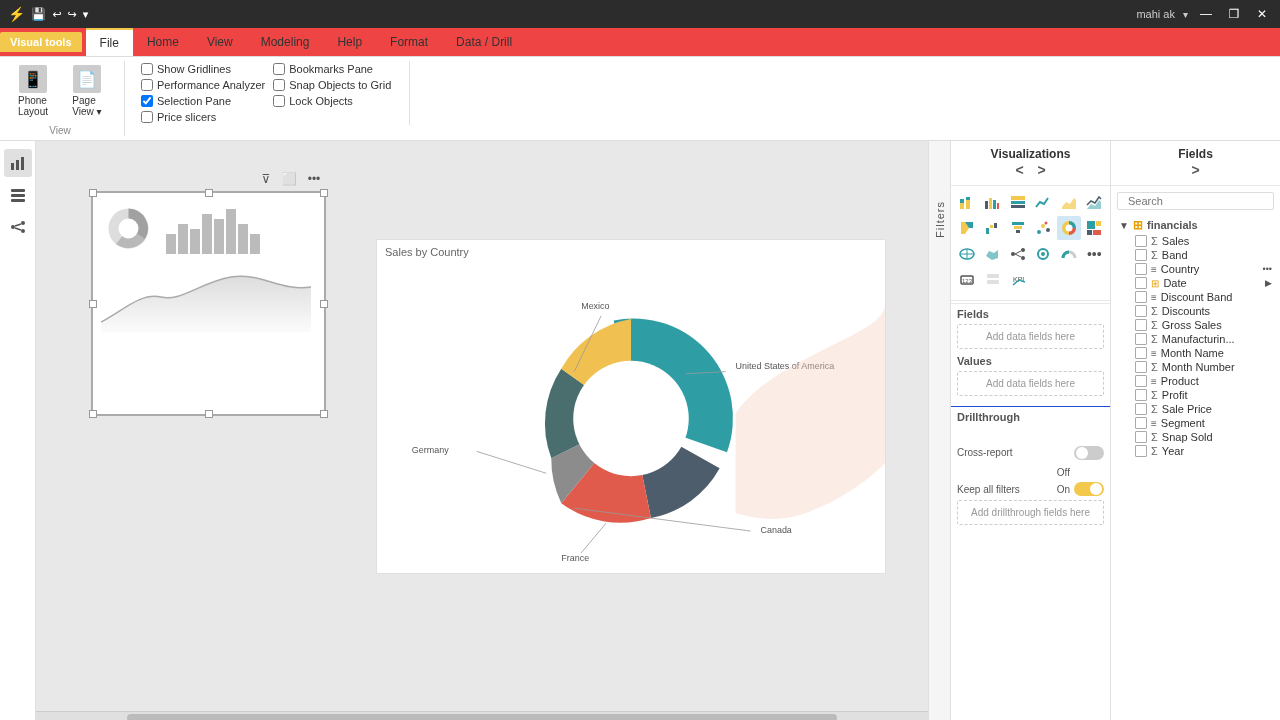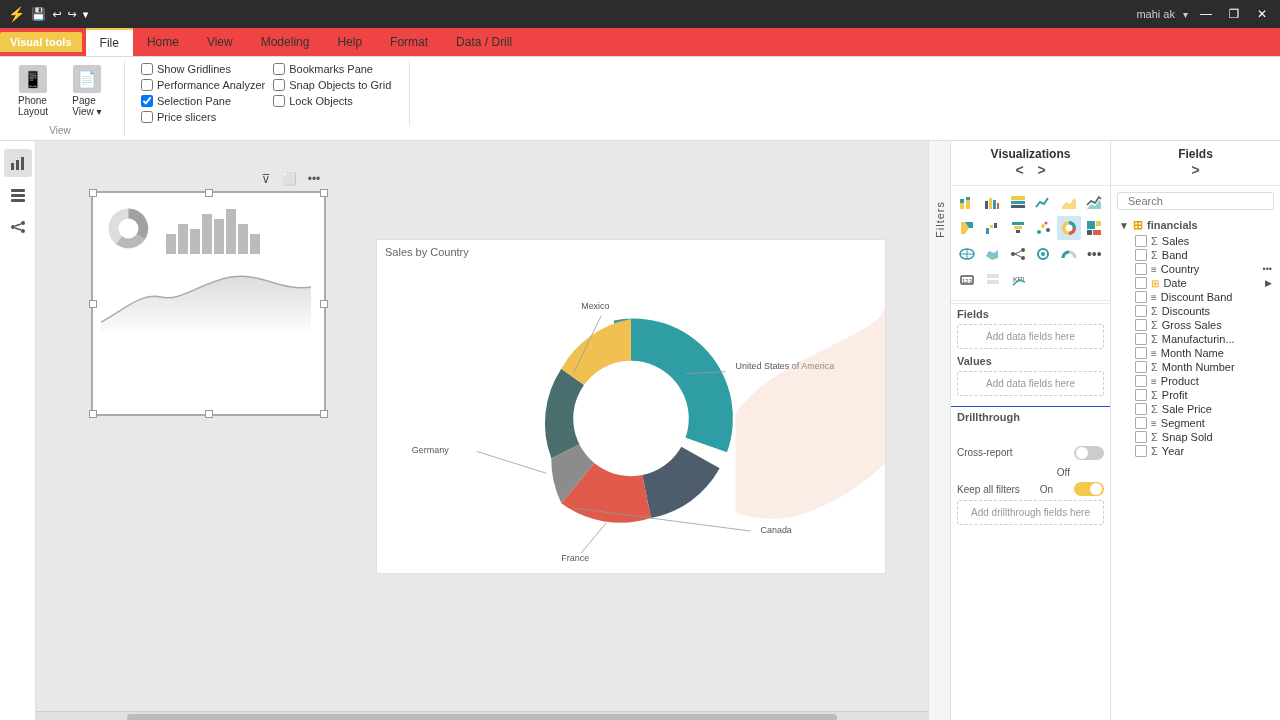--- a/index.html
+++ b/index.html
@@ -540,21 +540,21 @@
         <span>Cross-report</span>
         <div style="display:flex; align-items:center; gap:4px;">
           <span style="font-size:10px;margin-top:40px;">Off</span>
           <div class="toggle-switch off">
             <div class="toggle-knob"></div>
           </div>
         </div>
       </div>
       <div class="keep-filters-row">
         <span>Keep all filters</span>
-        <div style="display:flex; align-items:center; gap:21px;">
+        <div style="display:flex; align-items:center; gap:4px;">
           <span style="font-size:10px;">On</span>
           <div class="toggle-switch on">
             <div class="toggle-knob"></div>
           </div>
         </div>
       </div>
       <div class="add-fields-box">Add drillthrough fields here</div>
     </div>
   </div>
 

